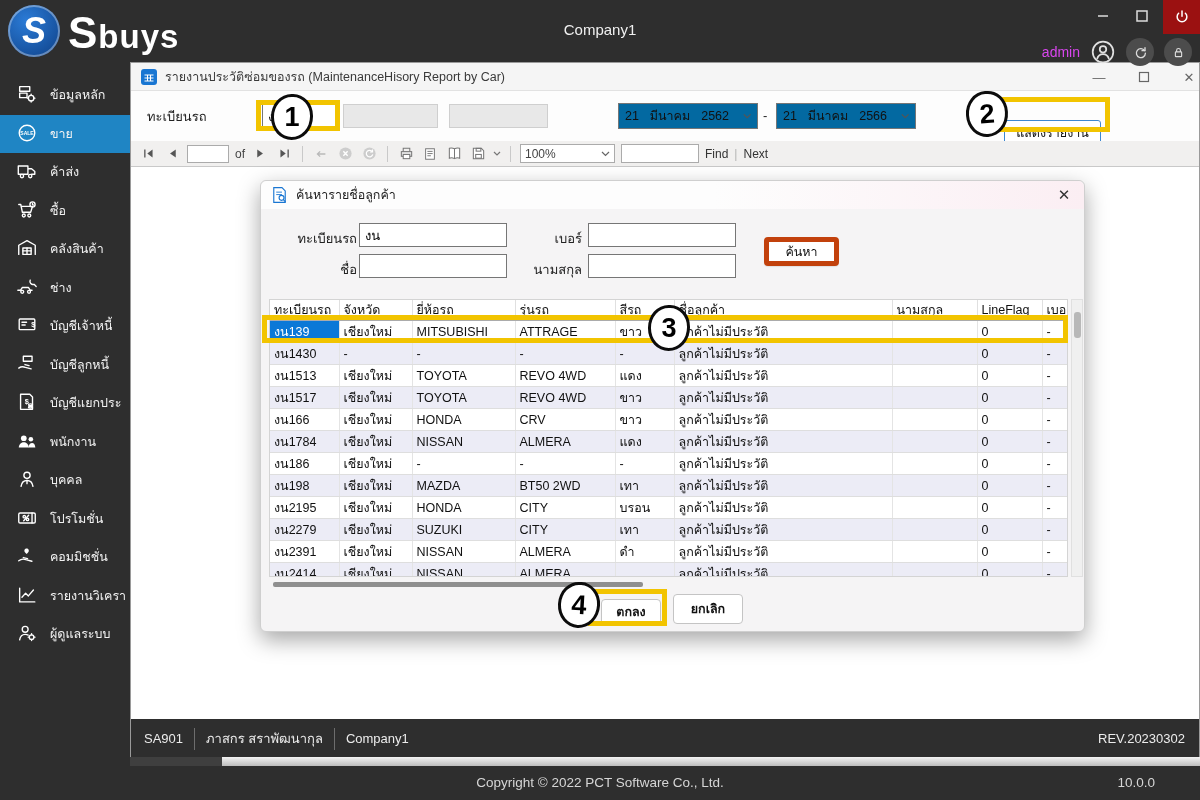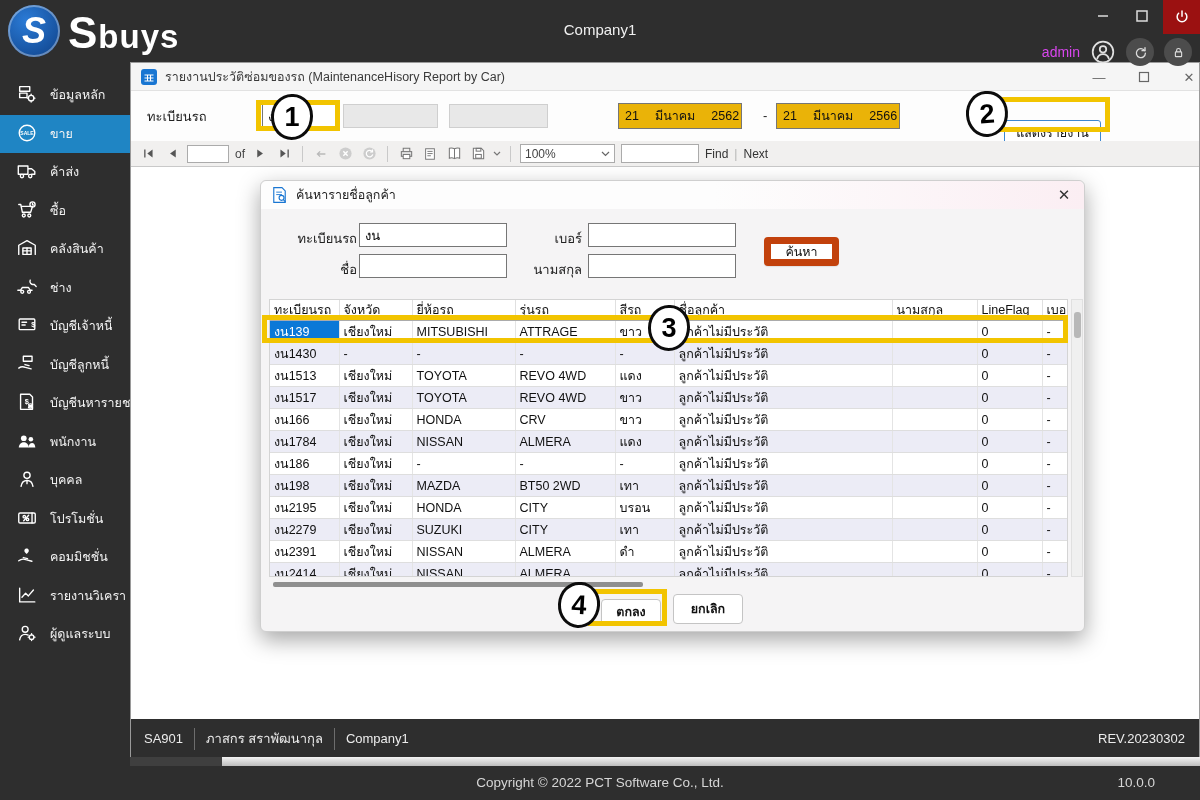--- a/index.html
+++ b/index.html
@@ -37,21 +37,21 @@
   .w-title-icon{margin:0 8px 0 10px;}
   .w-title{font-size:12.5px;color:#3a3a3a;}
   .w-ctl{position:absolute;top:4px;width:30px;height:20px;display:flex;align-items:center;justify-content:center;color:#666;font-size:13px;cursor:pointer;}
   .w-min{left:953px;} .w-max{left:998px;} .w-close{left:1043px;}
   .srow{position:absolute;left:0;top:28px;right:0;height:50px;background:#fdfdfd;}
   .srow-label{position:absolute;left:16px;top:15px;font-size:13px;color:#222;}
   .inp{position:absolute;border:1px solid #767676;background:#fff;font-size:13px;padding:0 5px;font-family:inherit;}
   .inp-plate{left:131px;top:13px;width:74px;height:24px;}
   .inp-gray{background:#e8e8e8;border:1px solid #cfcfcf;}
   .g1{left:212px;top:13px;width:95px;height:24px;} .g2{left:318px;top:13px;width:99px;height:24px;}
-  .datebox{position:absolute;top:12px;width:124px;height:26px;border:1px solid #767676;background:#eab308;display:flex;align-items:center;font-size:12.5px;padding:0 6px;gap:16px;cursor:pointer;}
+  .datebox{position:absolute;top:12px;width:140px;height:26px;border:1px solid #767676;background:#0369a1;display:flex;align-items:center;font-size:12.5px;padding:0 6px;gap:8px;cursor:pointer;}
   .d1{left:487px;} .d2{left:645px;}
   .datebox .dd{width:20px;} .datebox .dm{width:52px;} .datebox .dy{width:40px;}
   .date-sep{position:absolute;left:632px;top:17px;font-size:13px;color:#222;}
   .show-btn{position:absolute;left:873px;top:13px;width:97px;height:25px;background:#fff;border:1.5px solid #3c87d0;border-radius:3px;
     font-size:12.5px;display:flex;align-items:center;justify-content:center;cursor:pointer;margin-top:16px;}
   .vtoolbar{position:absolute;left:0;top:78px;right:0;height:26px;background:#f1f0ef;border-bottom:1px solid #c9c9c9;display:flex;align-items:center;padding-left:8px;gap:6px;font-size:12px;color:#444;}
   .ti{width:18px;height:18px;display:flex;align-items:center;justify-content:center;cursor:pointer;}
   .tsep{width:1px;height:16px;background:#c9c9c9;margin:0 3px;}
   .pagebox{width:42px;height:18px;border:1px solid #ababab;background:#fff;}
   .zoombox{width:95px;height:19px;border:1px solid #ababab;background:#fff;display:flex;align-items:center;justify-content:space-between;padding:0 4px;cursor:pointer;}
@@ -67,21 +67,21 @@
   .dlg-titlebar{position:absolute;left:0;top:0;right:0;height:28px;border-radius:6px 6px 0 0;
     background:linear-gradient(90deg,#fdfdfd 55%,#fbeef3 100%);display:flex;align-items:center;}
   .dlg-icon{margin:0 8px 0 10px;}
   .dlg-title{font-size:12.5px;color:#222;}
   .dlg-close{position:absolute;right:8px;top:3px;width:24px;height:22px;display:flex;align-items:center;justify-content:center;font-size:15px;color:#333;cursor:pointer;}
   .dlg-label{position:absolute;font-size:13px;color:#222;text-align:right;}
   .l-plate{left:20px;top:47px;width:76px;} .l-phone{left:253px;top:47px;width:68px;}
   .l-name{left:20px;top:78px;width:76px;}  .l-surname{left:253px;top:78px;width:68px;}
   .d-inp{position:absolute;width:148px;height:24px;border:1px solid #767676;background:#fff;font-size:13px;padding:0 5px;font-family:inherit;}
   .f1{left:98px;top:42px;} .f2{left:327px;top:42px;} .f3{left:98px;top:73px;} .f4{left:327px;top:73px;}
-  .search-btn{position:absolute;left:503px;top:56px;width:75px;height:29px;background:#fff;border:7px solid #c2410c;border-radius:4px;
+  .search-btn{position:absolute;left:503px;top:56px;width:75px;height:29px;background:#fff;border:5px solid #c2410c;border-radius:4px;
     font-size:12.5px;display:flex;align-items:center;justify-content:center;cursor:pointer;box-shadow:0 1px 1px rgba(0,0,0,.08);}
   .tablewrap{position:absolute;left:8px;top:118px;width:799px;height:278px;overflow:hidden;background:#fff;border:1px solid #d4d4d4;}
   table.grid{border-collapse:collapse;table-layout:fixed;width:798px;font-size:12.5px;}
   .grid th{height:20px;font-weight:normal;text-align:left;padding:0 4px;background:#fff;border-right:1px solid #e0e0e0;border-bottom:1px solid #ababab;white-space:nowrap;overflow:hidden;}
   .grid td{height:22px;padding:0 4px;border-right:1px solid #e4e4e4;border-bottom:1px solid #dedede;white-space:nowrap;overflow:hidden;}
   .grid tr:nth-child(even) td{background:#ececf6;}
   .grid td.sel{background:var(--selection,#0b78d7) !important;color:#fff;}
   .vscroll{position:absolute;left:810px;top:118px;width:12px;height:278px;background:#f0f0f0;border:1px solid #e0e0e0;}
   .vthumb{position:absolute;left:2px;top:12px;width:7px;height:26px;background:#b8b8b8;border-radius:3px;}
   .hthumb{position:absolute;left:12px;top:401px;width:370px;height:5px;background:#8f8f8f;border-radius:2px;}
@@ -243,21 +243,21 @@
       </div>
       <div class="side-item">
         <span class="side-icon">
           <svg width="22" height="22" viewBox="0 0 24 24" fill="none" stroke="#fff" stroke-width="1.5" stroke-linecap="round" stroke-linejoin="round">
             <path d="M5 3.5h10l3 3V20H5z"></path>
             <text x="9.5" y="14" font-size="8" fill="#fff" stroke="none" font-weight="bold">$</text>
             <ellipse cx="15.8" cy="15" rx="2.2" ry="1"></ellipse>
             <ellipse cx="15.8" cy="17.6" rx="2.2" ry="1"></ellipse>
           </svg>
         </span>
-        <span class="side-label">บัญชีนหารายช</span>
+        <span class="side-label">บัญชีแยกประ</span>
       </div>
       <div class="side-item">
         <span class="side-icon">
           <svg width="22" height="22" viewBox="0 0 24 24">
             <circle cx="8.5" cy="9" r="3.1" fill="#fff"></circle>
             <path d="M3 19c.5-4 3-5.6 5.5-5.6s5 1.6 5.5 5.6z" fill="#fff"></path>
             <circle cx="16.2" cy="10" r="2.5" fill="#fff"></circle>
             <path d="M13.6 19c.4-3.2 2-4.7 4-4.7 1.9 0 3.1 1.5 3.5 4.7z" fill="#fff"></path>
           </svg>
         </span>

